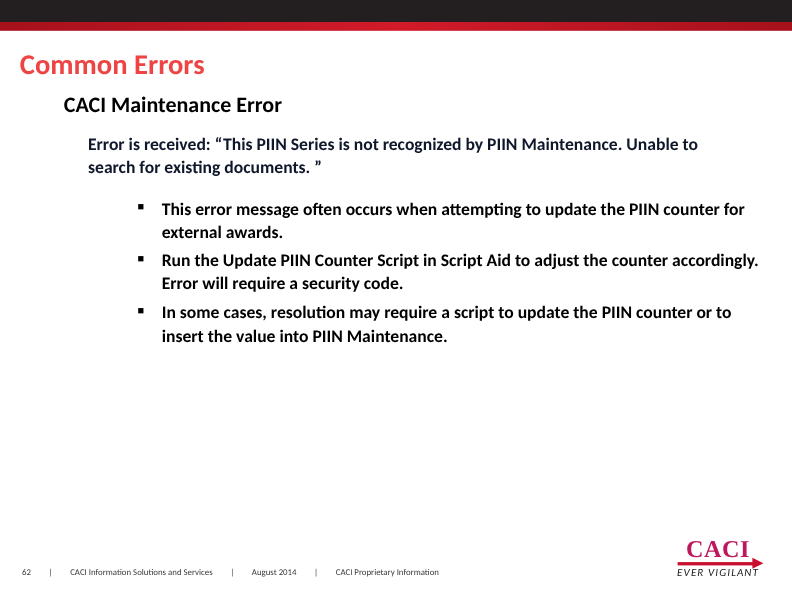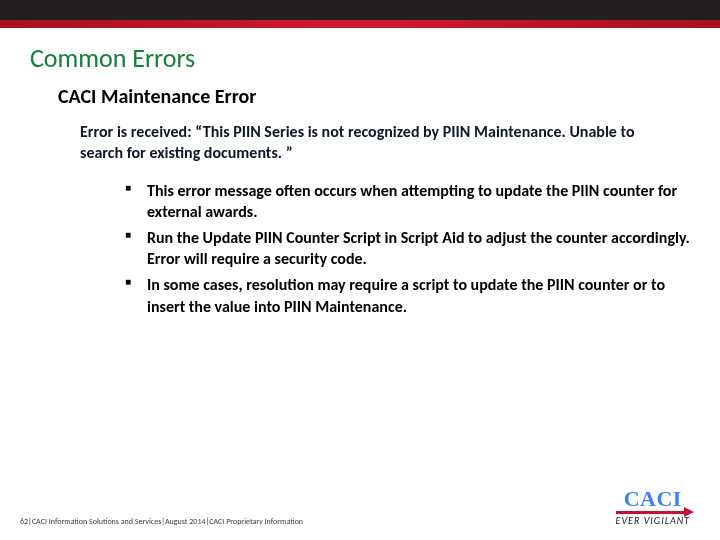--- a/index.html
+++ b/index.html
@@ -16,24 +16,24 @@
     height: 20px;
     background: #231f20;
     width: 100%;
   }
   .top-bar-red {
     height: 8px;
     background: linear-gradient(to right, #a6111c 0%, #d21a2a 50%, #a6111c 100%);
     width: 100%;
   }
   .slide-title {
-    color: #15803d;
+    color: #ef4444;
     font-size: 26px;
-    font-weight: 400;
-    margin: 14px 0 10px 30px;
+    font-weight: 700;
+    margin: 14px 0 10px 18px;
   }
   .subtitle {
     color: #000;
     font-size: 20px;
     font-weight: 700;
     margin: 8px 0 14px 58px;
   }
   .error-text {
     color: #0f172a;
     font-size: 16px;
@@ -70,34 +70,34 @@
     display: flex;
     align-items: flex-end;
     justify-content: space-between;
     padding: 0 30px 0 20px;
     font-size: 8px;
     color: #3a3a3a;
   }
   .footer-left {
     display: flex;
     align-items: center;
-    gap: 0;
+    gap: 16px;
   }
   .footer-left .sep { color: #3a3a3a; }
   .logo-box {
     display: flex;
     flex-direction: column;
     align-items: center;
     line-height: 1;
   }
   .logo-main {
     font-family: Georgia, "Times New Roman", serif;
     font-weight: 900;
     font-size: 22px;
-    color: #3b82f6;
+    color: #be185d;
     letter-spacing: 0.5px;
     position: relative;
   }
   .logo-underline {
     height: 3px;
     background: #c8102e;
     width: 100%;
     margin-top: 1px;
     position: relative;
   }

